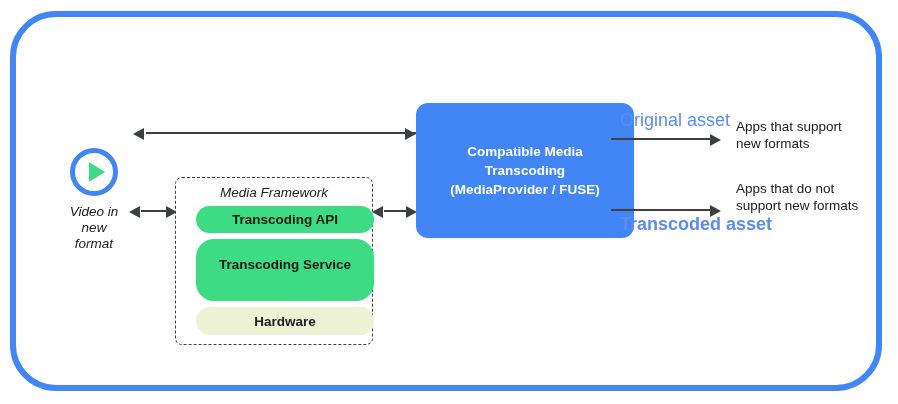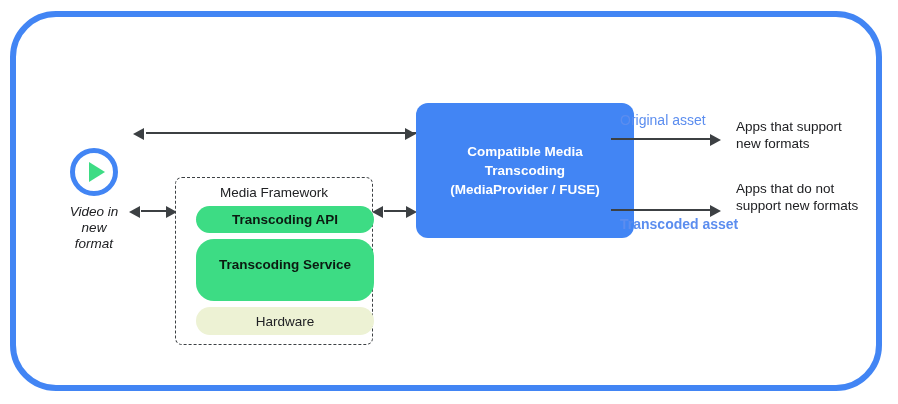--- a/index.html
+++ b/index.html
@@ -80,20 +80,21 @@
     border-radius: 7px;
     box-sizing: border-box;
     background: #ffffff;
   }
   .framework-title {
     text-align: center;
     font-size: 13.5px;
     color: #202124;
     margin-top: 7px;
     line-height: 16px;
+    font-style: italic;
   }
   .stack {
     position: absolute;
     left: 20px;
     top: 28px;
     width: 178px;
   }
   .pill {
     border-radius: 18px;
     display: flex;
@@ -129,21 +130,21 @@
     font-weight: bold;
     padding: 4px 14px 5px 14px;
     border-radius: 13px;
     line-height: 12px;
     white-space: nowrap;
   }
   .pill-hardware {
     height: 28px;
     background: #EDF2D4;
     color: #202124;
-    font-weight: normal;
+    font-weight: bold;
   }
 
   
   .cmt-box {
     position: absolute;
     left: 416px;
     top: 103px;
     width: 218px;
     height: 135px;
     background: #4285F4;
@@ -202,21 +203,21 @@
   .arr-r1 { left: 611px; top: 138px; width: 101px; }
   .arr-r1-h { left: 710px; top: 134px; }
 
   
   .arr-r2 { left: 611px; top: 209px; width: 101px; }
   .arr-r2-h { left: 710px; top: 205px; }
 
   
   .asset-label {
     position: absolute;
-    font-size: 14px;
+    font-size: 18px;
     color: #5b8def;
     line-height: 16px;
     white-space: nowrap;
   }
   .lbl-original { left: 620px; top: 112px; }
   .lbl-transcoded { left: 620px; top: 216px; font-weight: bold; }
 
   .apps-label {
     position: absolute;
     font-size: 13.5px;

